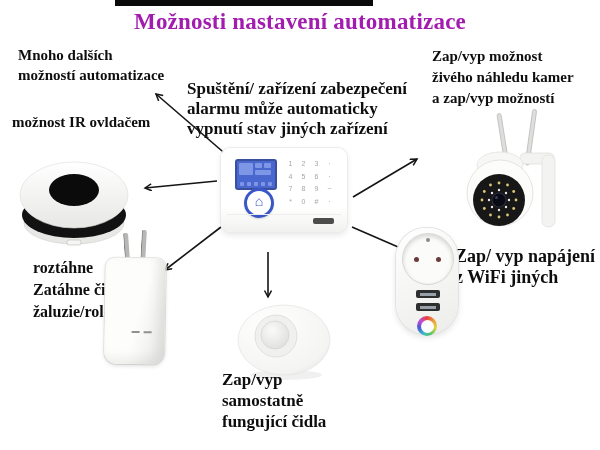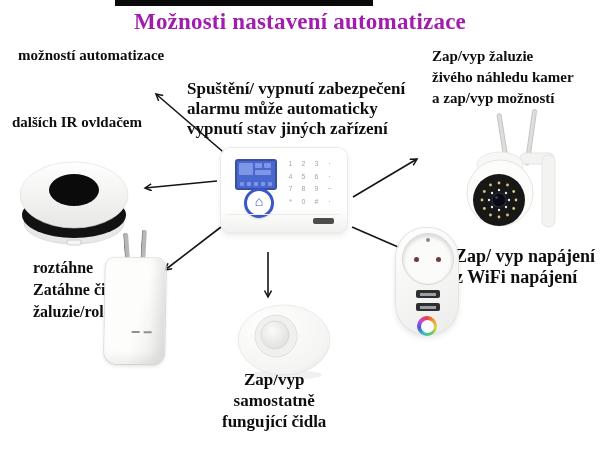--- a/index.html
+++ b/index.html
@@ -8,21 +8,21 @@
   .topbar{position:absolute;left:115px;top:0;width:258px;height:6px;background:#0a0a0a;}
   .title{position:absolute;left:0;right:0;top:9px;text-align:center;font-weight:bold;
          font-size:23px;color:#a21caf;letter-spacing:.2px;}
   .lbl{position:absolute;font-weight:bold;color:#0e0e0e;}
   .line{white-space:nowrap;}
   .lbl-more{left:18px;top:45px;font-size:15px;line-height:20px;}
   .lbl-ir{left:12px;top:112px;font-size:15px;line-height:21px;}
   .center-note{left:187px;top:79px;font-size:17px;line-height:20px;}
   .lbl-camera{left:432px;top:46px;font-size:15px;line-height:21px;}
   .lbl-blinds{left:33px;top:257px;font-size:16px;line-height:22px;}
-  .lbl-sensors{left:222px;top:369px;font-size:17px;line-height:21px;text-align:center;}
+  .lbl-sensors{left:222px;top:369px;font-size:17px;line-height:21px;}
   .lbl-wifi{left:455px;top:246px;font-size:18px;line-height:21px;font-family:Liberation Serif, serif;}
   .arrows{position:absolute;left:0;top:0;}
 
   
   .panel{position:absolute;left:221px;top:148px;width:126px;height:84px;border-radius:9px;
          background:linear-gradient(#ffffff 70%,#f1f1ef);
          box-shadow:0 0 0 1px #ebebe9,0 3px 6px rgba(0,0,0,.10);}
   .panel-screen{position:absolute;left:14px;top:11px;width:38px;height:27px;background:#4a67cf;
                 border:2px solid #39509f;border-radius:3px;}
   .scr-tile{position:absolute;background:#7e96e6;border-radius:1px;}
@@ -76,54 +76,55 @@
 </head>
 <body>
 
 <div id="canvas">
 
   <div class="topbar"></div>
 
   <div class="title">Možnosti nastavení automatizace</div>
 
   <div class="lbl lbl-more">
+    <div class="line">Mnoho dalších</div>
     <div class="line">možností automatizace</div>
   </div>
 
   <div class="lbl lbl-ir">
-    <div class="line">dalších IR ovldačem</div>
+    <div class="line">možnost IR ovldačem</div>
   </div>
 
   <div class="lbl center-note">
-    <div class="line">Spuštění/ vypnutí zabezpečení</div>
+    <div class="line">Spuštění/ zařízení zabezpečení</div>
     <div class="line">alarmu může automaticky</div>
     <div class="line">vypnutí stav jiných zařízení</div>
   </div>
 
   <div class="lbl lbl-camera">
-    <div class="line">Zap/vyp žaluzie</div>
+    <div class="line">Zap/vyp možnost</div>
     <div class="line">živého náhledu kamer</div>
     <div class="line">a zap/vyp možností</div>
   </div>
 
   <div class="lbl lbl-blinds">
     <div class="line">roztáhne</div>
     <div class="line">Zatáhne či</div>
     <div class="line">žaluzie/rolety</div>
   </div>
 
   <div class="lbl lbl-sensors">
     <div class="line">Zap/vyp</div>
     <div class="line">samostatně</div>
     <div class="line">fungující čidla</div>
   </div>
 
   <div class="lbl lbl-wifi">
     <div class="line">Zap/ vyp napájení</div>
-    <div class="line">z WiFi napájení</div>
+    <div class="line">z WiFi jiných</div>
   </div>
 
   <svg class="arrows" width="600" height="450">
     <defs>
       <marker id="ah" markerWidth="11" markerHeight="11" refX="7" refY="4" orient="auto" markerUnits="userSpaceOnUse">
         <path d="M0.5,0.5 L7,4 L0.5,7.5" fill="none" stroke="#151515" stroke-width="1.5"></path>
       </marker>
     </defs>
     <line x1="229" y1="157" x2="156" y2="94" stroke="#151515" stroke-width="1.6" marker-end="url(#ah)"></line>
     <line x1="217" y1="181" x2="145" y2="188" stroke="#151515" stroke-width="1.6" marker-end="url(#ah)"></line>

